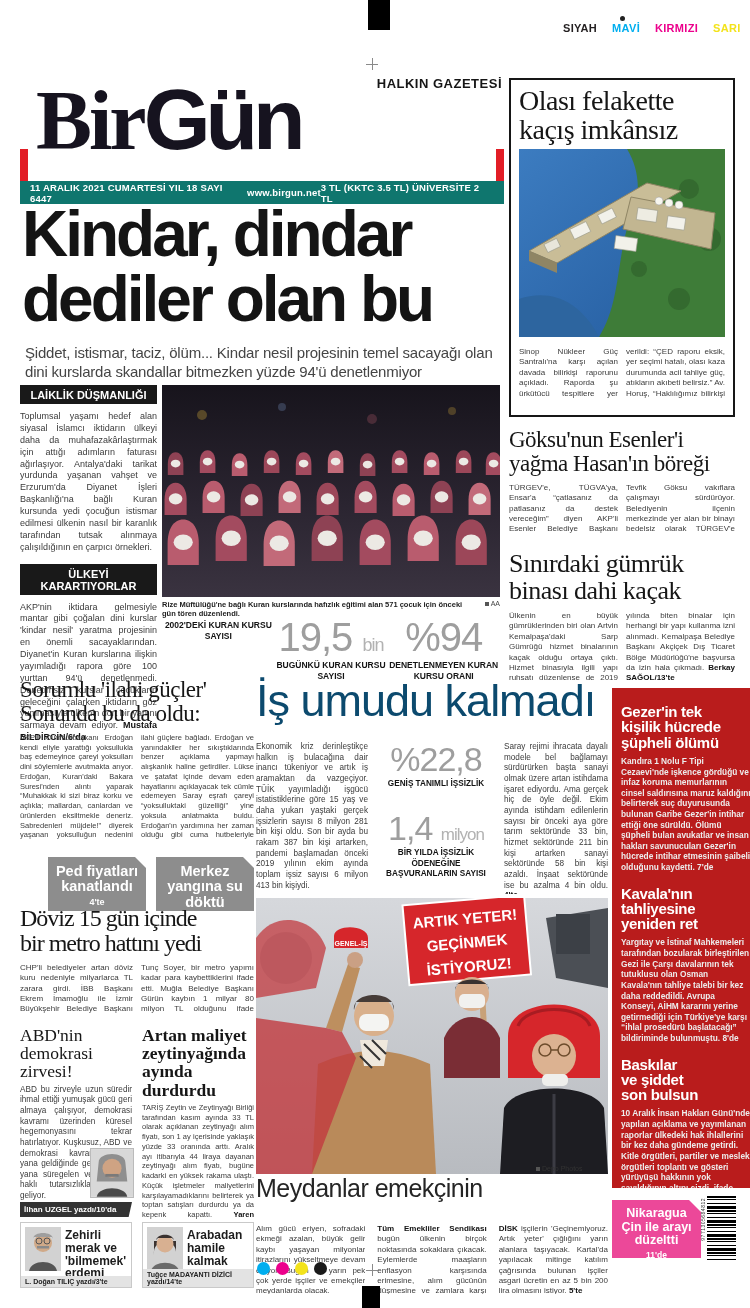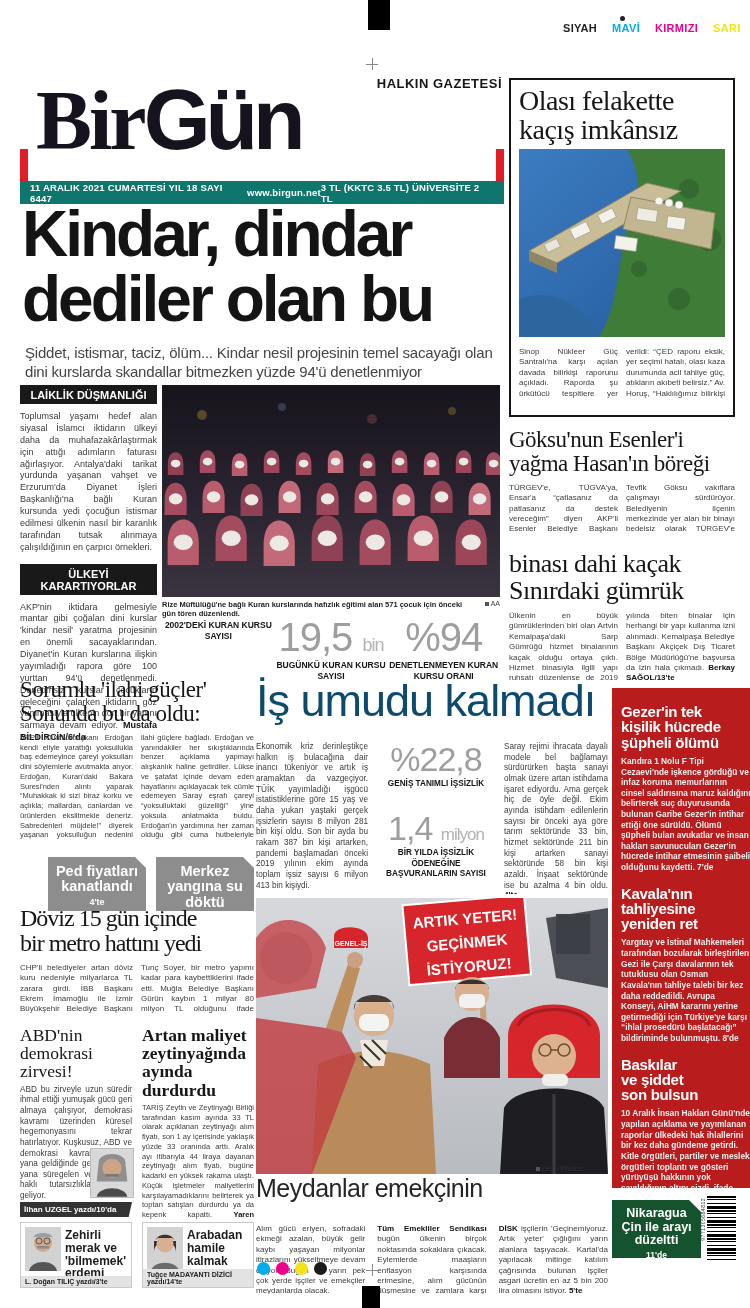--- a/index.html
+++ b/index.html
@@ -62,21 +62,21 @@
   .goksu .story-h2 { font-size:23px; }
   .gumruk { left:509px; top:550px; width:226px; }
   .rc-body { margin-top:7px; height:60px; overflow:hidden; }
   .gumruk .rc-body { height:74px; }
 
   
   .sidebar { left:612px; top:688px; width:148px; height:500px; background:#b91c1c; padding:16px 9px; overflow:hidden; }
   .sb-h { color:#fff; font-weight:bold; font-size:15px; line-height:1.02; letter-spacing:-.3px; white-space:nowrap; }
   .sb-b { color:#ededed; font-weight:bold; font-size:8.3px; line-height:1.28; margin:6px 0 13px; text-align:left; }
 
-  .nika { left:612px; top:1200px; width:89px; height:58px; background:#14532d; color:#fff; text-align:center;
+  .nika { left:612px; top:1200px; width:89px; height:58px; background:#ec4899; color:#fff; text-align:center;
     padding-top:7px; clip-path:polygon(0 0,calc(100% - 12px) 0,100% 12px,100% 100%,0 100%); }
   .nika div { font-weight:bold; font-size:12.5px; line-height:1.08; }
   .nika .pg { font-size:8.5px; margin-top:3px; font-weight:bold; }
   .barcode { left:707px; top:1196px; width:29px; height:64px;
     background:repeating-linear-gradient(180deg,#000 0 2px,#fff 2px 3px,#000 3px 4px,#fff 4px 7px,#000 7px 8px,#fff 8px 10px,#000 10px 13px,#fff 13px 14px); }
   .barcode-num { left:700px; top:1198px; font-size:5px; color:#333; writing-mode:vertical-rl; transform:rotate(180deg); letter-spacing:.5px; }
 
   
   .ilahi { left:20px; top:678px; width:234px; }
   .ilahi .story-h2 { font-size:23px; }
@@ -271,22 +271,22 @@
   <div class="abs goksu">
     <div class="serif-h story-h2">
       <div>Göksu'nun Esenler'i</div>
       <div>yağma Hasan'ın böreği</div>
     </div>
     <div class="small-body two-col rc-body"><span>TÜRGEV'e, TÜGVA'ya, Ensar'a “çatlasanız da patlasanız da destek vereceğim” diyen AKP'li Esenler Belediye Başkanı Tevfik Göksu vakıflara çalışmayı sürdürüyor. Belediyenin ilçenin merkezinde yer alan bir binayı bedelsiz olarak TÜRGEV'e tahsis ettiği ortaya çıktı. TÜRGEV ise binanın giriş katını aylık 50 bin TL'ye bir börekçiye kiraya verdi. </span></div>
   </div>
 
   <div class="abs gumruk">
     <div class="serif-h story-h2">
+      <div>Sınırdaki gümrük</div>
       <div>binası dahi kaçak</div>
-      <div>Sınırdaki gümrük</div>
     </div>
     <div class="small-body two-col rc-body"><span>Ülkenin en büyük gümrüklerinden biri olan Artvin Kemalpaşa'daki Sarp Gümrüğü hizmet binalarının kaçak olduğu ortaya çıktı. Hizmet binasıyla ilgili yapı ruhsatı düzenlense de 2019 yılında biten binalar için herhangi bir yapı kullanma izni alınmadı. Kemalpaşa Belediye Başkanı Akçiçek Dış Ticaret Bölge Müdürlüğü'ne başvursa da izin hala çıkmadı. </span><span class="byline">Berkay SAĞOL/13'te</span></div>
   </div>
 
   <div class="abs sidebar">
     <div>
       <div class="sb-h">
         <div>Gezer'in tek</div>
         <div>kişilik hücrede</div>
         <div>şüpheli ölümü</div>

